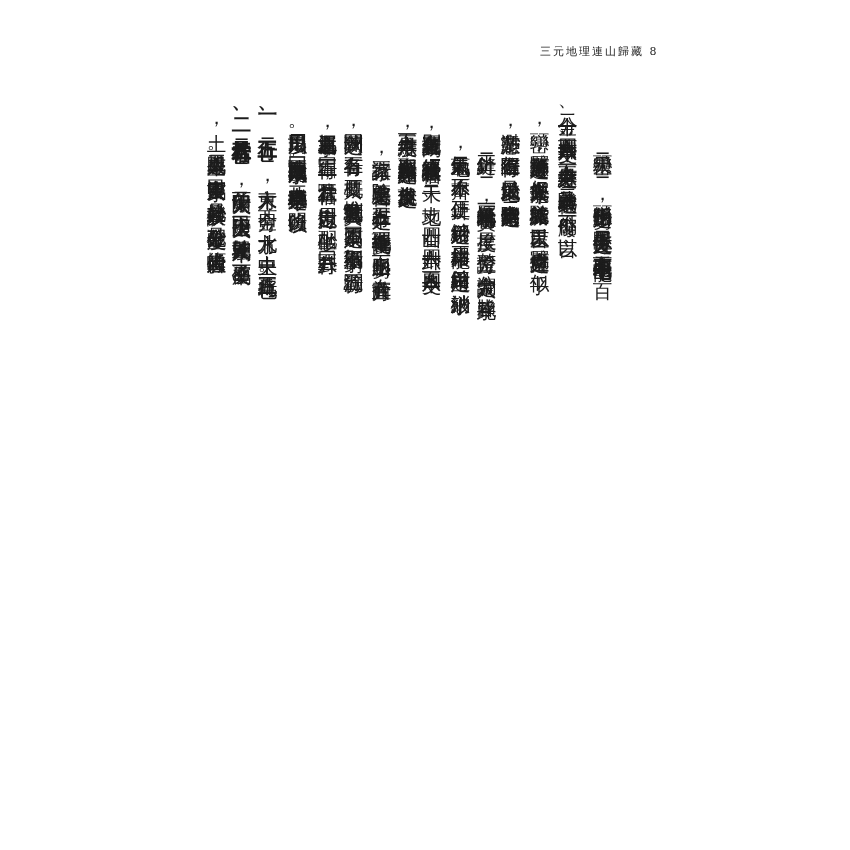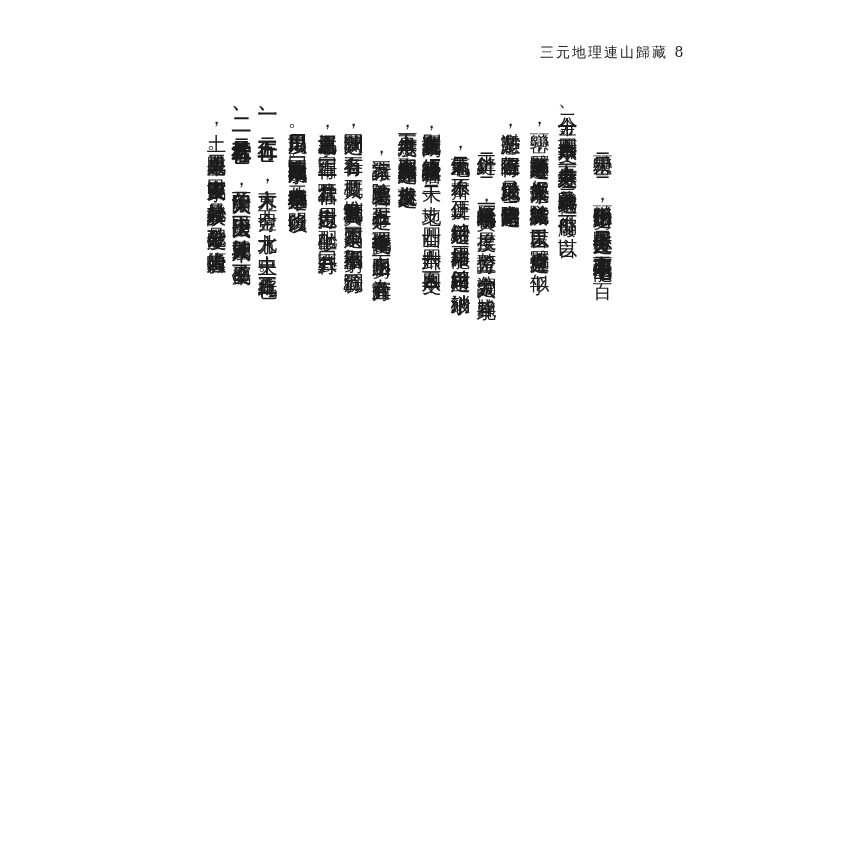--- a/index.html
+++ b/index.html
@@ -1,21 +1,21 @@
 <!DOCTYPE html>
 <html><head>
 <meta charset="utf-8">
 <style>
   html, body { margin: 0; padding: 0; }
   body {
     width: 850px; height: 850px; background: #ffffff; position: relative; overflow: hidden;
     font-family: "DejaVu Serif", "Liberation Serif", serif; color: #1a1a1a;
   }
   .header {
-    position: absolute; top: 44px; left: 540px; font-size: 14px; letter-spacing: 2px;
+    position: absolute; top: 44px; left: 540px; font-size: 11px; letter-spacing: 2px;
     color: #222; white-space: nowrap;
   }
   .col {
     position: absolute; writing-mode: vertical-rl; text-orientation: upright;
     font-size: 19.5px; line-height: 24px; letter-spacing: 0.6px; white-space: nowrap;
     color: #1c1c1c;
   }
   .col .b { font-weight: bold; }
 </style>
 </head>

